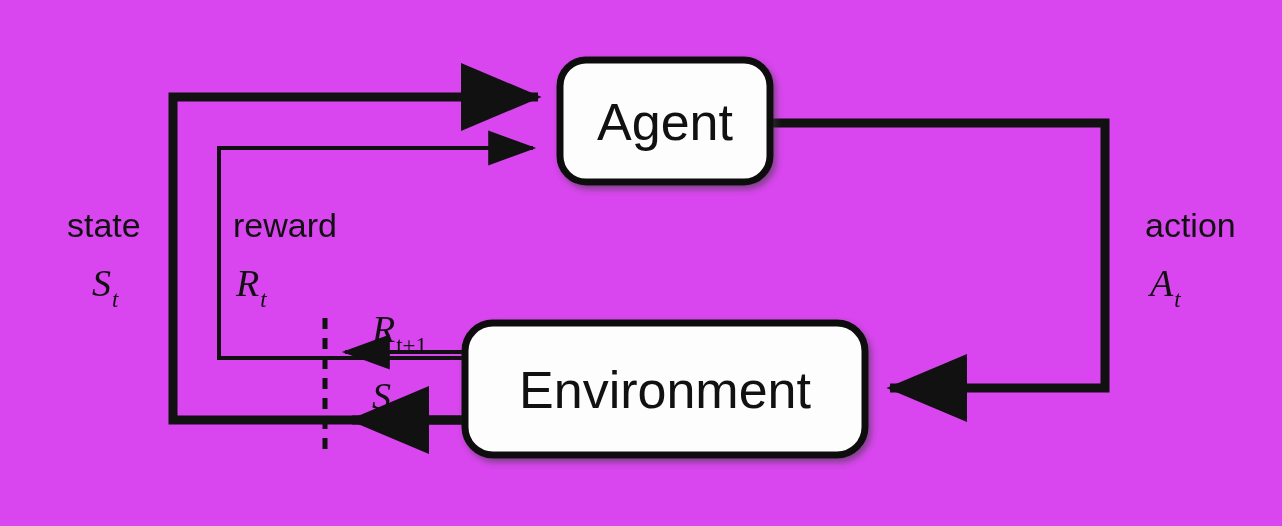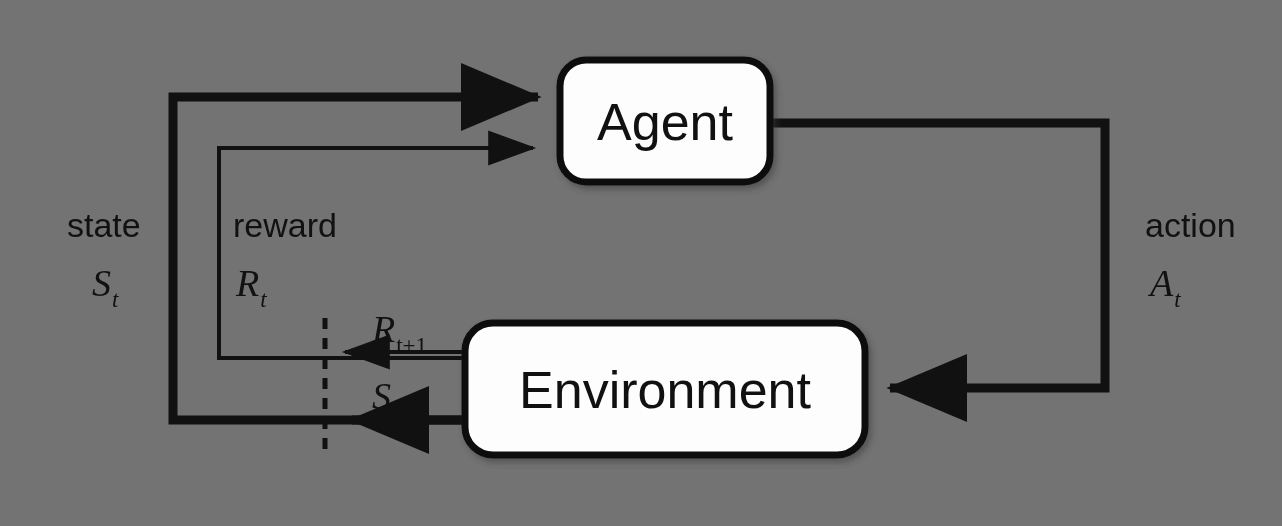--- a/index.html
+++ b/index.html
@@ -8,21 +8,21 @@
     padding: 0;
     background: #ffffff;
   }
   body {
     font-family: "Liberation Sans", sans-serif;
   }
   #canvas {
     position: relative;
     width: 1282px;
     height: 526px;
-    background: #737373;
+    background: #d946ef;
     overflow: hidden;
   }
   #diagram-svg {
     position: absolute;
     left: 0;
     top: 0;
     width: 1282px;
     height: 526px;
     display: block;
   }

